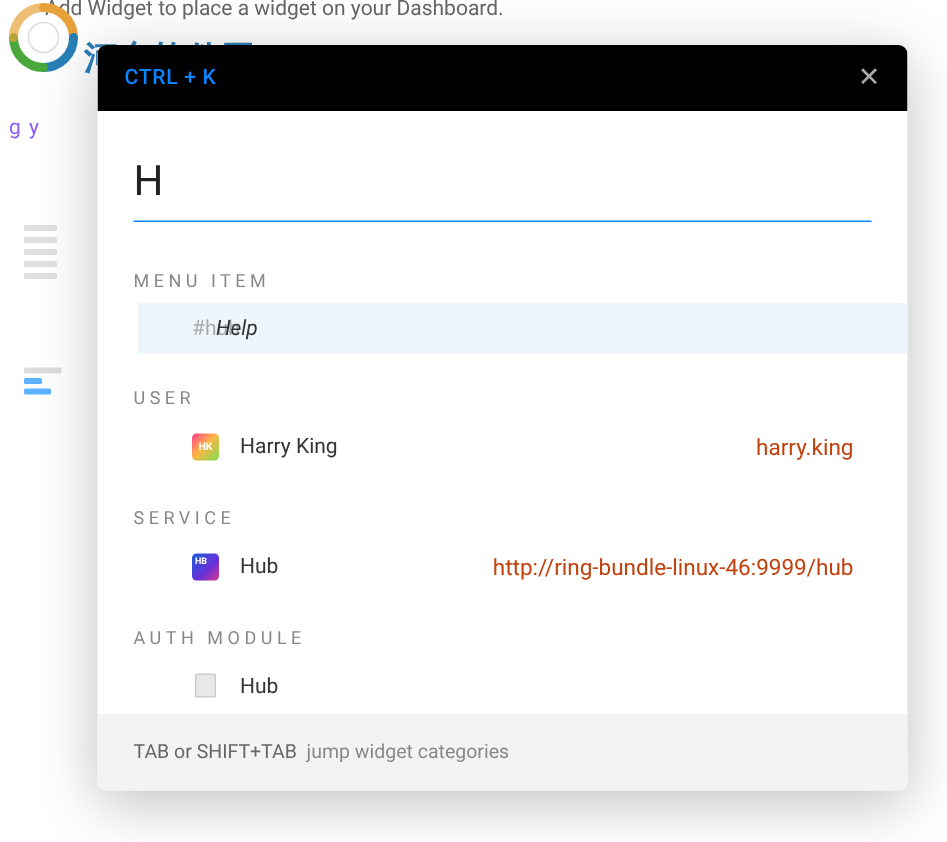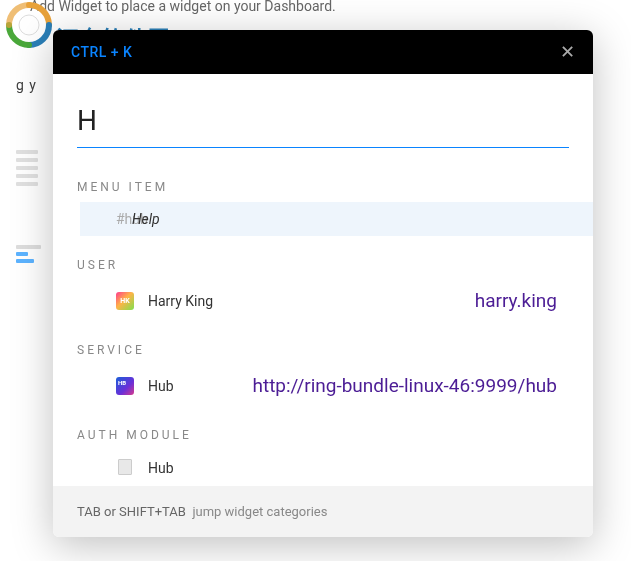--- a/index.html
+++ b/index.html
@@ -16,22 +16,22 @@
       color: #888;
       font-size: 14px;
     }
     .bg-text-top {
       top: -2px;
       left: 30px;
       color: #666;
     }
     .bg-text-gy {
       top: 77px;
-      left: 16px;
-      color: #404040;
+      left: 6px;
+      color: #8b5cf6;
       font-size: 14px;
       letter-spacing: 1px;
     }
     .watermark-logo {
       position: absolute;
       top: 0px;
       left: 4px;
       width: 50px;
       height: 50px;
       z-index: 0;
@@ -73,21 +73,21 @@
       left: 16px;
       top: 245px;
     }
     .sidebar-stripes2 .gray { width: 25px; height: 4px; background: #ddd; margin-bottom: 3px; border-radius: 1px;}
     .sidebar-stripes2 .blue { width: 12px; height: 4px; background: #5cb3ff; margin-bottom: 3px; border-radius: 1px;}
     .sidebar-stripes2 .blue2 { width: 18px; height: 4px; background: #5cb3ff; margin-bottom: 3px; border-radius: 1px;}
 
     .search-modal {
       position: absolute;
       top: 30px;
-      left: 53px;
+      left: 65px;
       width: 540px;
       background: #fff;
       border-radius: 6px;
       box-shadow: 0 8px 40px rgba(0,0,0,0.25);
       overflow: hidden;
       z-index: 10;
     }
     .modal-header {
       background: #000;
       height: 44px;
@@ -151,22 +151,22 @@
       display: flex;
       justify-content: center;
       flex-shrink: 0;
     }
     .result-label {
       flex: 0 0 auto;
       color: #333;
     }
     .result-spacer { flex: 1; }
     .result-secondary {
-      color: #4c1d95;
-      font-size: 19px;
+      color: #c2410c;
+      font-size: 15px;
     }
     .result-slug {
       color: #aaa;
       font-size: 14px;
     }
     .hk-icon {
       width: 18px; height: 18px;
       background: linear-gradient(135deg, #ff3b8d 0%, #ffb347 45%, #7fe04f 100%);
       border-radius: 3px;
       display: flex; align-items: center; justify-content: center;

